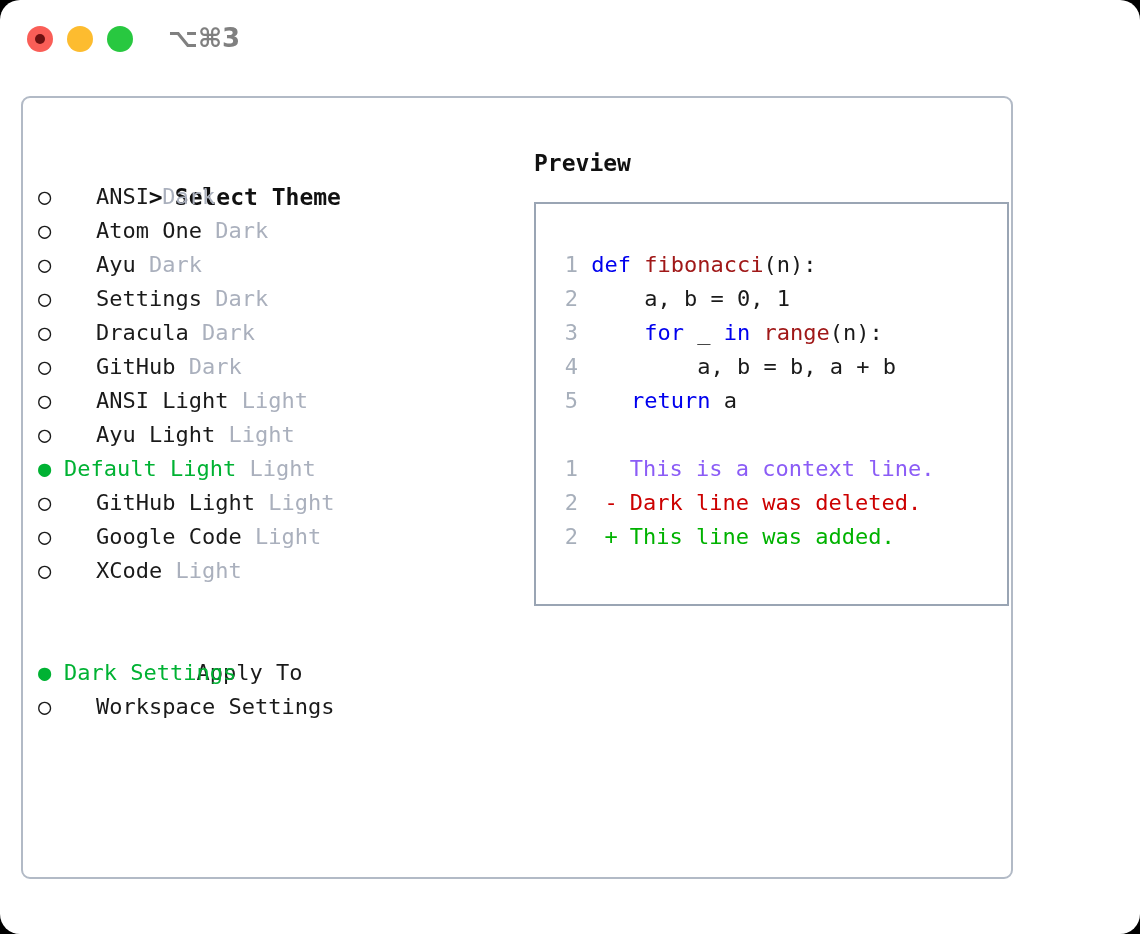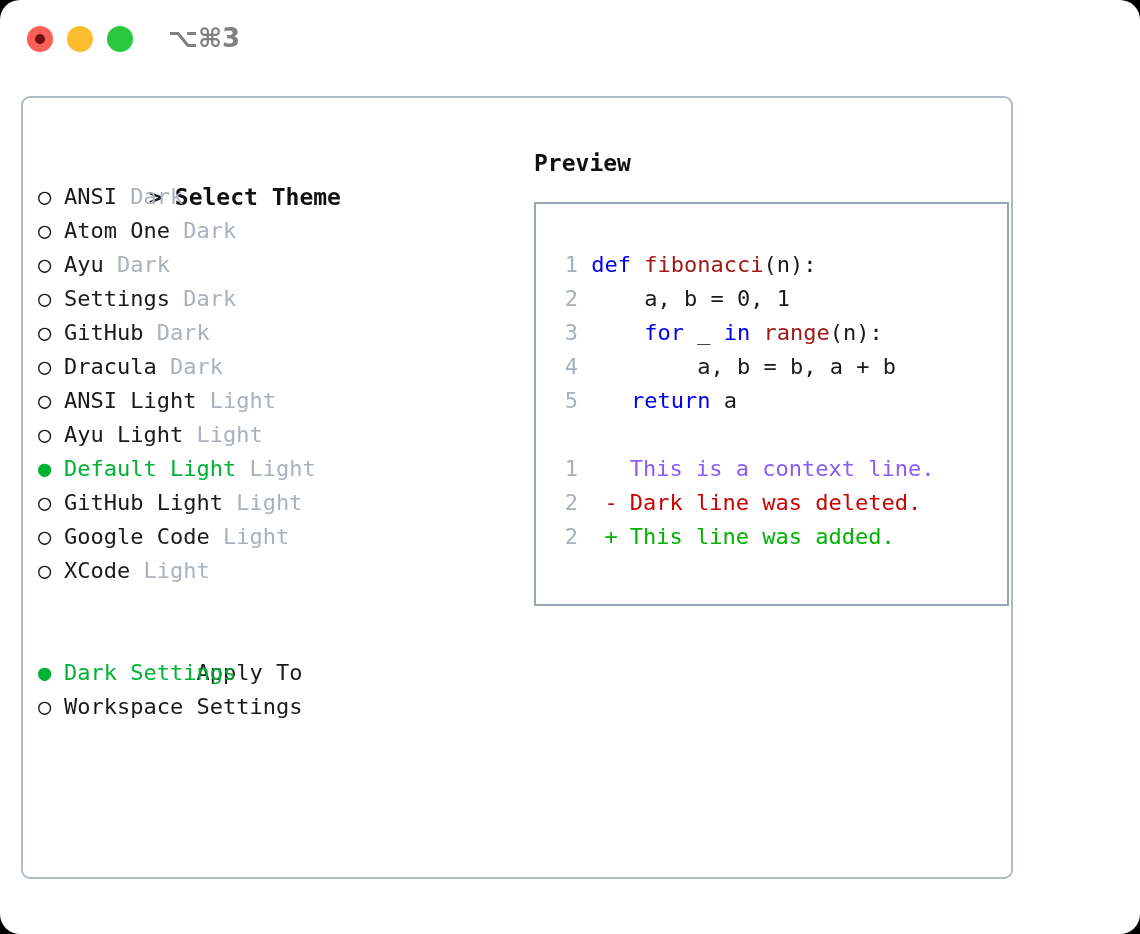--- a/index.html
+++ b/index.html
@@ -95,21 +95,21 @@
     white-space: pre;
   }
   .header-row {
     font-weight: bold;
     font-size: 23px;
     color: #111111;
   }
   .dim { color: #aab0bd; }
   .sel { color: #00b233; }
   .sel-marker { color: #00b233; }
-  .plain-label { color: #1a1a1a; }
+  .plain-label { color: #1a1a1a; margin-left: 32px; }
 
   #apply-block { margin-top: 34px; }
   .section-label {
     height: 34px;
     line-height: 34px;
     font-size: 22px;
     color: #1a1a1a;
     white-space: pre;
   }
   #hint {
@@ -185,22 +185,22 @@
 
       <div class="row header-row">
         <span class="marker">&gt; </span><span>Select Theme</span>
       </div>
 
       <div id="theme-items">
           <div class="row"><span class="marker">○ </span><span class="plain-label">ANSI</span><span class="dim"> Dark</span></div>
           <div class="row"><span class="marker">○ </span><span class="plain-label">Atom One</span><span class="dim"> Dark</span></div>
           <div class="row"><span class="marker">○ </span><span class="plain-label">Ayu</span><span class="dim"> Dark</span></div>
           <div class="row"><span class="marker">○ </span><span class="plain-label">Settings</span><span class="dim"> Dark</span></div>
+          <div class="row"><span class="marker">○ </span><span class="plain-label">Dracula</span><span class="dim"> Dark</span></div>
           <div class="row"><span class="marker">○ </span><span class="plain-label">GitHub</span><span class="dim"> Dark</span></div>
-          <div class="row"><span class="marker">○ </span><span class="plain-label">Dracula</span><span class="dim"> Dark</span></div>
           <div class="row"><span class="marker">○ </span><span class="plain-label">ANSI Light</span><span class="dim"> Light</span></div>
           <div class="row"><span class="marker">○ </span><span class="plain-label">Ayu Light</span><span class="dim"> Light</span></div>
           <div class="row"><span class="marker sel-marker">● </span><span class="sel">Default Light</span><span class="dim"> Light</span></div>
           <div class="row"><span class="marker">○ </span><span class="plain-label">GitHub Light</span><span class="dim"> Light</span></div>
           <div class="row"><span class="marker">○ </span><span class="plain-label">Google Code</span><span class="dim"> Light</span></div>
           <div class="row"><span class="marker">○ </span><span class="plain-label">XCode</span><span class="dim"> Light</span></div>
         </div>
 
       <div id="apply-block">
         <div class="section-label">

